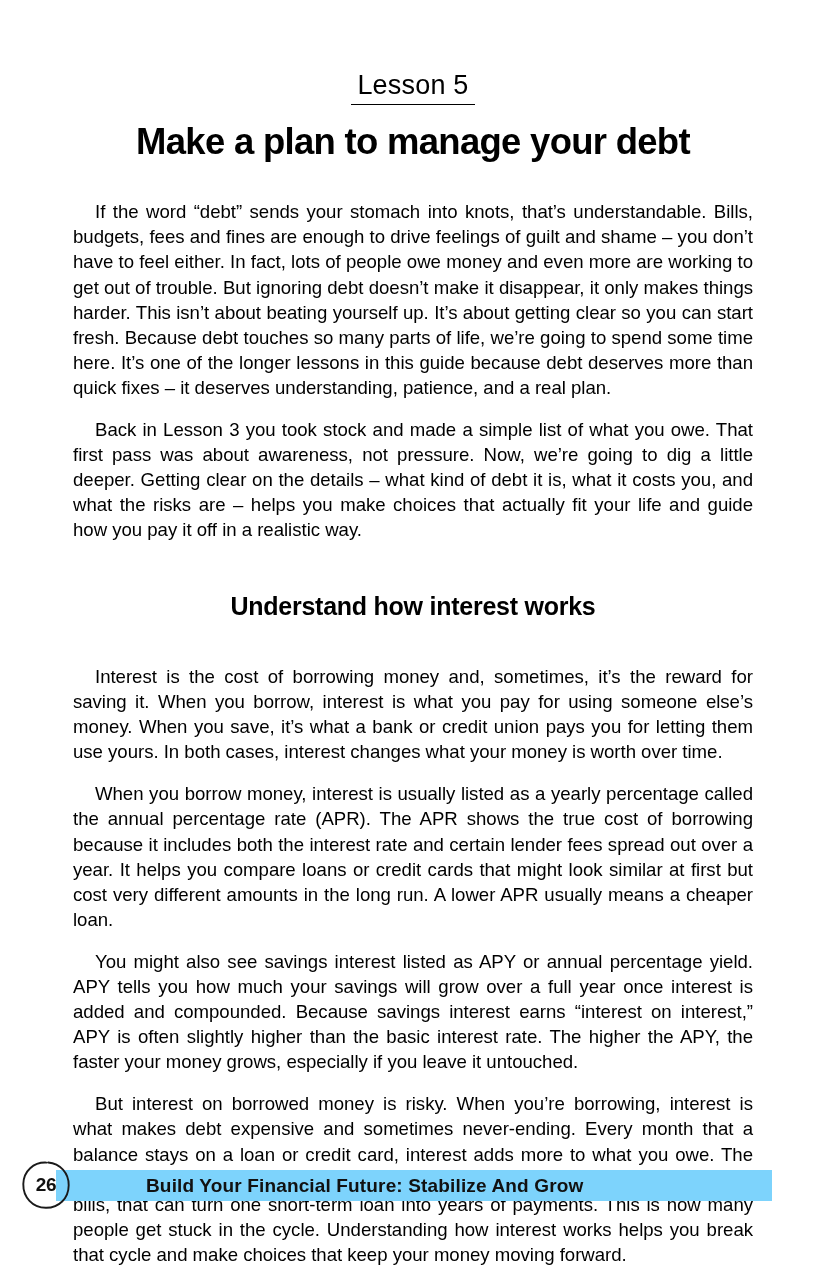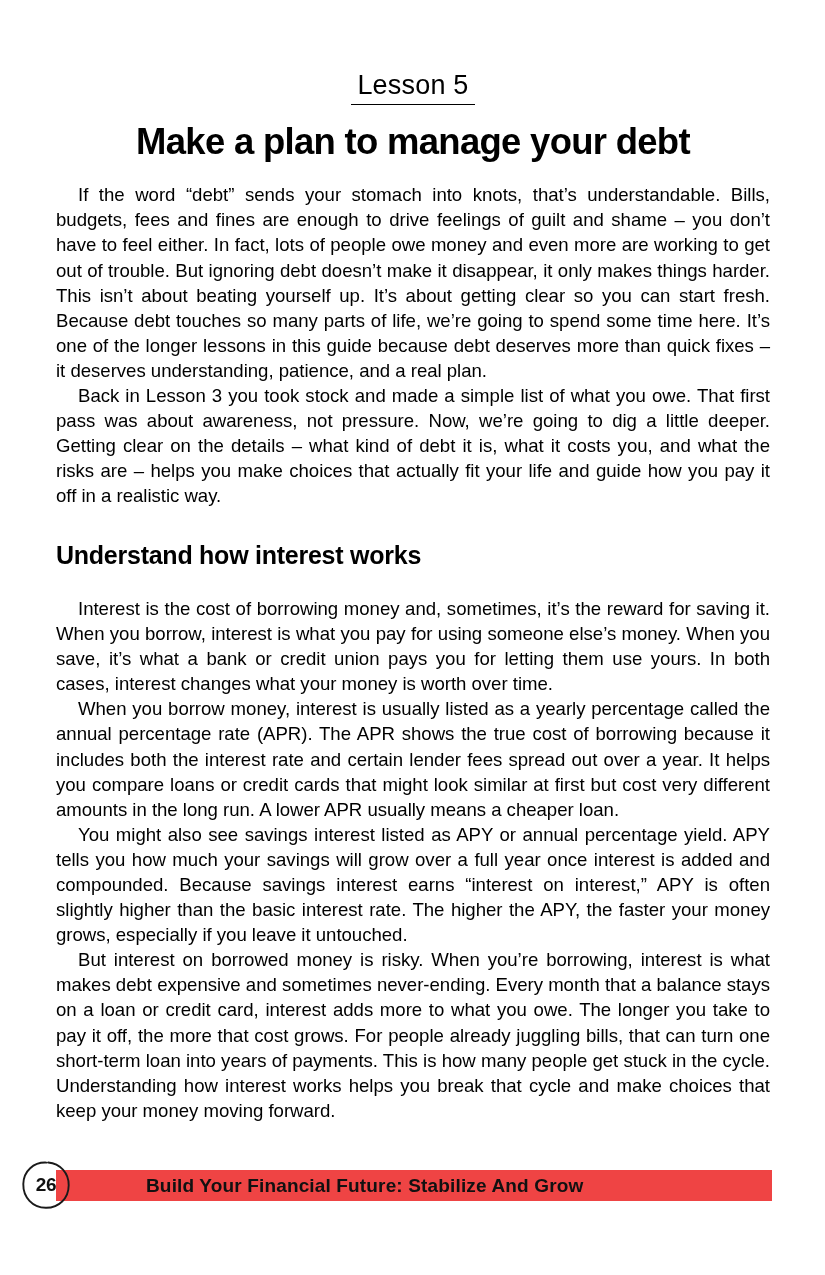--- a/index.html
+++ b/index.html
@@ -53,38 +53,39 @@
     padding-top: 17px;
     font-size: 37px;
     font-weight: 800;
     letter-spacing: -0.7px;
     line-height: 1.06;
     transform: scaleX(0.985);
     transform-origin: center;
   }
 
   .section-heading {
+    text-align: center;
     margin: 0;
     padding-top: 34px;
     font-size: 25px;
     font-weight: 800;
     letter-spacing: -0.25px;
     line-height: 1.1;
   }
 
   
   .body-block {
     padding-top: 21px;
   }
   .body-block.after-section {
     padding-top: 26px;
   }
 
   p.para {
-    margin: 0;
+    margin: 17px;
     font-size: 18.6px;
     line-height: 25.1px;
     text-align: justify;
     text-justify: inter-word;
     letter-spacing: -0.02px;
     hyphens: manual;
   }
   p.para + p.para {
     text-indent: 22px;
   }
@@ -179,21 +180,21 @@
       <p class="para"><span>When you borrow money, interest is usually listed as a yearly percentage called the </span><b>annual percentage rate (APR)</b><span>. The APR shows the true cost of borrowing because it includes both the interest rate and certain lender fees spread out over a year. It helps you compare loans or credit cards that might look similar at first but cost very different amounts in the long run. A lower APR usually means a cheaper loan.</span></p>
 
       <p class="para"><span>You might also see savings interest listed as </span><b>APY</b><span> or </span><b>annual percentage yield</b><span>. APY tells you how much your savings will grow over a full year once interest is added and compounded. Because savings interest earns “interest on interest,” APY is often slightly higher than the basic interest rate. The higher the APY, the faster your money grows, especially if you leave it untouched.</span></p>
 
       <p class="para">But interest on borrowed money is risky. When you’re borrowing, interest is what makes debt expensive and sometimes never-ending. Every month that a balance stays on a loan or credit card, interest adds more to what you owe. The longer you take to pay it off, the more that cost grows. For people already juggling bills, that can turn one short-term loan into years of payments. This is how many people get stuck in the cycle. Understanding how interest works helps you break that cycle and make choices that keep your money moving forward.</p>
 
     </div>
 
   </div>
 
-  <div class="footer" style="background: #ef4444;">
+  <div class="footer" style="background: #7dd3fc;">
     <div class="footer-inner">
 
       <div class="page-number-badge">
         <svg viewBox="0 0 56 56" xmlns="http://www.w3.org/2000/svg" aria-hidden="true">
           <path d="M28.4 5.6 C15.6 5.0 5.6 14.2 5.3 27.0 C5.0 40.3 14.6 50.6 27.8 50.8 C41.0 51.0 50.6 41.4 50.7 28.2 C50.8 16.0 42.2 6.6 30.2 5.5" fill="none" stroke="#1a1a1a" stroke-width="1.9" stroke-linecap="round"></path>
         </svg>
       </div>
       <div class="page-number-text">26</div>
 
       <div class="footer-title">Build Your Financial Future: Stabilize And Grow</div>

